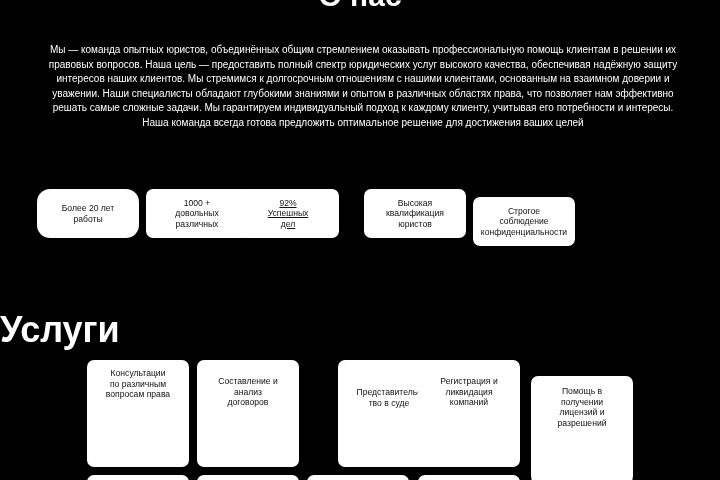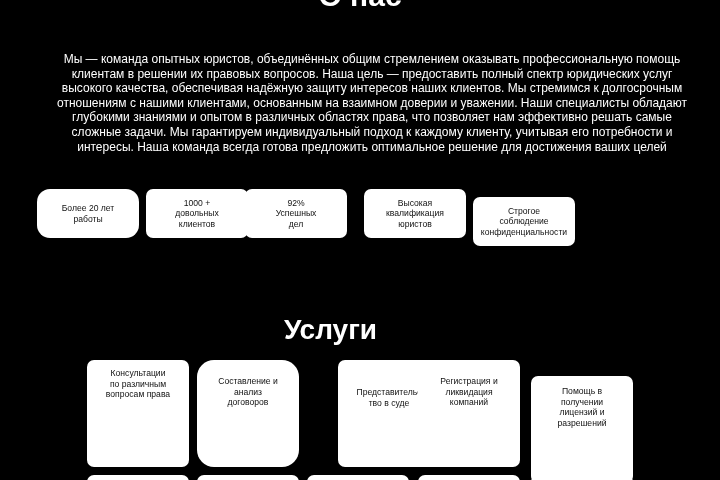--- a/index.html
+++ b/index.html
@@ -25,24 +25,24 @@
       font-weight: bold;
       line-height: 36px;
       margin: 0;
     }
     .about-text {
       position: absolute;
       left: 40px;
       width: 640px;
       top: 40px;
       text-align: center;
-      font-size: 12px;
+      font-size: 10px;
       line-height: 14.6px;
       color: #ffffff;
-      margin: 12px;
+      margin: 3px;
     }
     .stats {
       position: absolute;
       top: 189px;
       left: 37px;
       width: 650px;
       height: 50px;
     }
     .stat-card {
       position: absolute;
@@ -60,22 +60,21 @@
       line-height: 10.6px;
       box-sizing: border-box;
       padding: 0 3px;
       white-space: pre-line;
     }
     .services-title {
       position: absolute;
       left: 0;
       width: 661px;
       top: 313px;
-      text-align: center;
-      font-size: 28px;
+      font-size: 36px;
       font-weight: bold;
       line-height: 34px;
       margin: 0;
     }
     .services {
       position: absolute;
       top: 360px;
       left: 87px;
       width: 560px;
       height: 140px;
@@ -99,39 +98,39 @@
 <body>
 
 <h1 class="about-title">О нас</h1>
 <p class="about-text">Мы — команда опытных юристов, объединённых общим стремлением оказывать профессиональную помощь клиентам в решении их правовых вопросов. Наша цель — предоставить полный спектр юридических услуг высокого качества, обеспечивая надёжную защиту интересов наших клиентов. Мы стремимся к долгосрочным отношениям с нашими клиентами, основанным на взаимном доверии и уважении. Наши специалисты обладают глубокими знаниями и опытом в различных областях права, что позволяет нам эффективно решать самые сложные задачи. Мы гарантируем индивидуальный подход к каждому клиенту, учитывая его потребности и интересы. Наша команда всегда готова предложить оптимальное решение для достижения ваших целей</p>
 
 <div class="stats">
   <div class="stat-card" style="left:0px;border-radius:13px;">Более 20 лет
 работы</div>
   <div class="stat-card" style="left:109px;">1000 +
 довольных
-клиентов</div>
-  <div class="stat-card" style="left:208px;">92%
+различных</div>
+  <div class="stat-card" style="left:200px;text-decoration:underline;">92%
 Успешных
 дел</div>
   <div class="stat-card" style="left:327px;">Высокая
 квалификация
 юристов</div>
   <div class="stat-card" style="left:436px;margin-top:8px;">Строгое
 соблюдение
 конфиденциальности</div>
 </div>
 
 <h2 class="services-title">Услуги</h2>
 
 <div class="services">
   <div class="service-card" style="left:0px; top:0px; padding-top:8px;">Консультации
 по различным
 вопросам права</div>
-  <div class="service-card" style="left:110px; top:0px; padding-top:16px;border-radius:17px;">Составление и
+  <div class="service-card" style="left:110px; top:0px; padding-top:16px;">Составление и
 анализ
 договоров</div>
   <div class="service-card" style="left:220px; top:0px; padding-top:27px;margin-left:31px;">Представительс
 тво в суде</div>
   <div class="service-card" style="left:331px; top:0px; padding-top:16px;text-align:center;">Регистрация и
 ликвидация
 компаний</div>
   <div class="service-card" style="left:444px; top:16px; padding-top:10px;">Помощь в
 получении
 лицензий и

